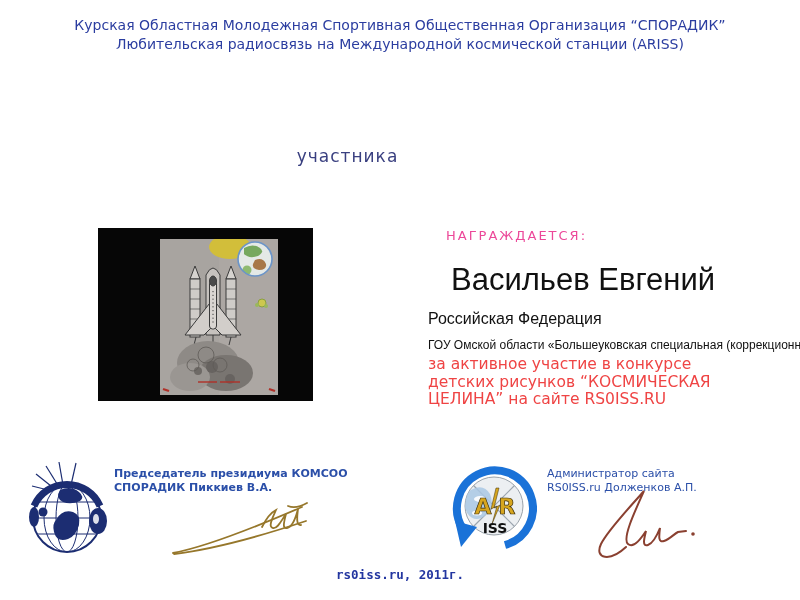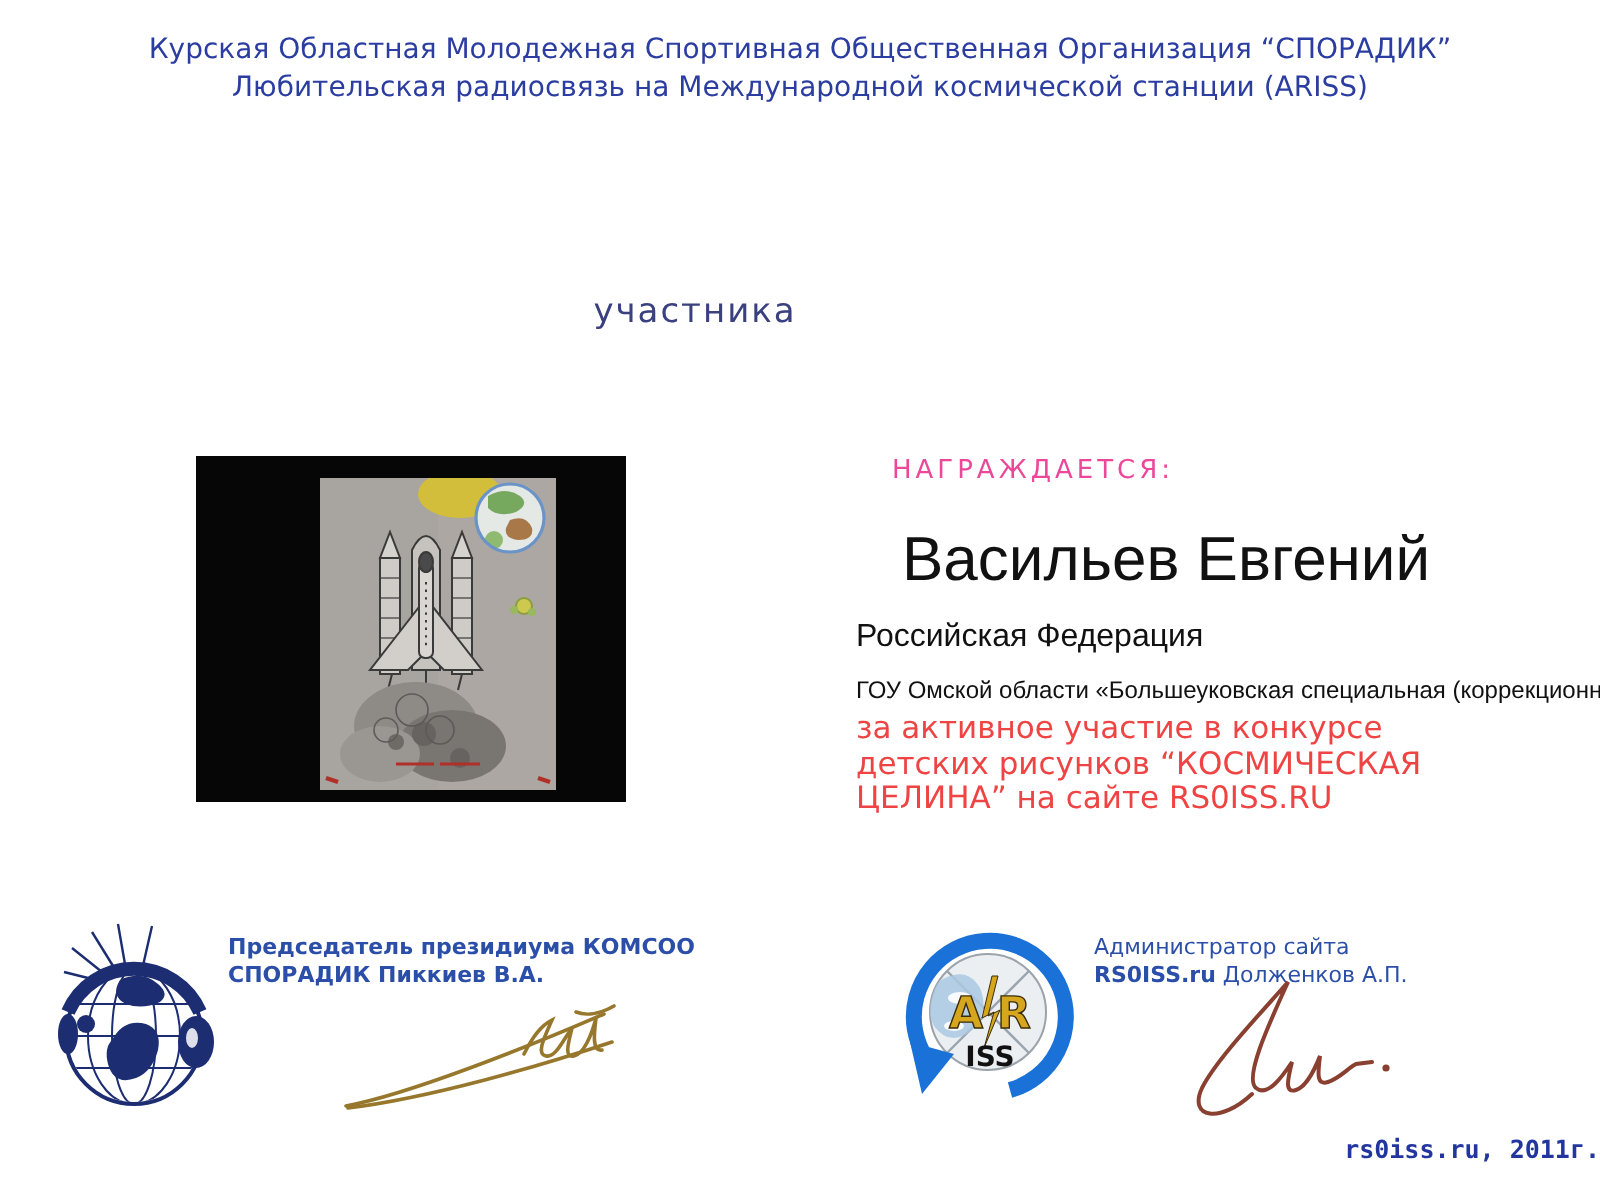--- a/index.html
+++ b/index.html
@@ -30,24 +30,24 @@
   .reason{position:absolute;left:428px;top:356px;font-size:15.5px;line-height:17.5px;
           color:#ef4444;}
   
   .siglogo-l{position:absolute;left:26px;top:460px;}
   .sigtext-l{position:absolute;left:114px;top:467px;font-size:11px;font-weight:bold;
              line-height:14px;color:#2b4fa8;}
   .sig-l{position:absolute;left:170px;top:497px;}
   .siglogo-r{position:absolute;left:447px;top:461px;}
   .sigtext-r{position:absolute;left:547px;top:467px;font-size:11px;line-height:14px;
              color:#2b4fa8;}
-  .sigtext-r .b{font-weight:bold;}
+  .sigtext-r .b{font-weight:normal;}
   .sig-r{position:absolute;left:582px;top:487px;}
   
-  .footer{position:absolute;left:0;top:567px;width:800px;text-align:right;
+  .footer{position:absolute;left:0;top:567px;width:800px;text-align:center;
           font-family:"DejaVu Sans Mono",monospace;font-weight:bold;
           font-size:12.5px;color:#2336a0;}
 </style>
 </head>
 <body>
 
 <div class="page">
 
   <div class="hdr">
     <div>Курская Областная Молодежная Спортивная Общественная Организация “СПОРАДИК”</div>

